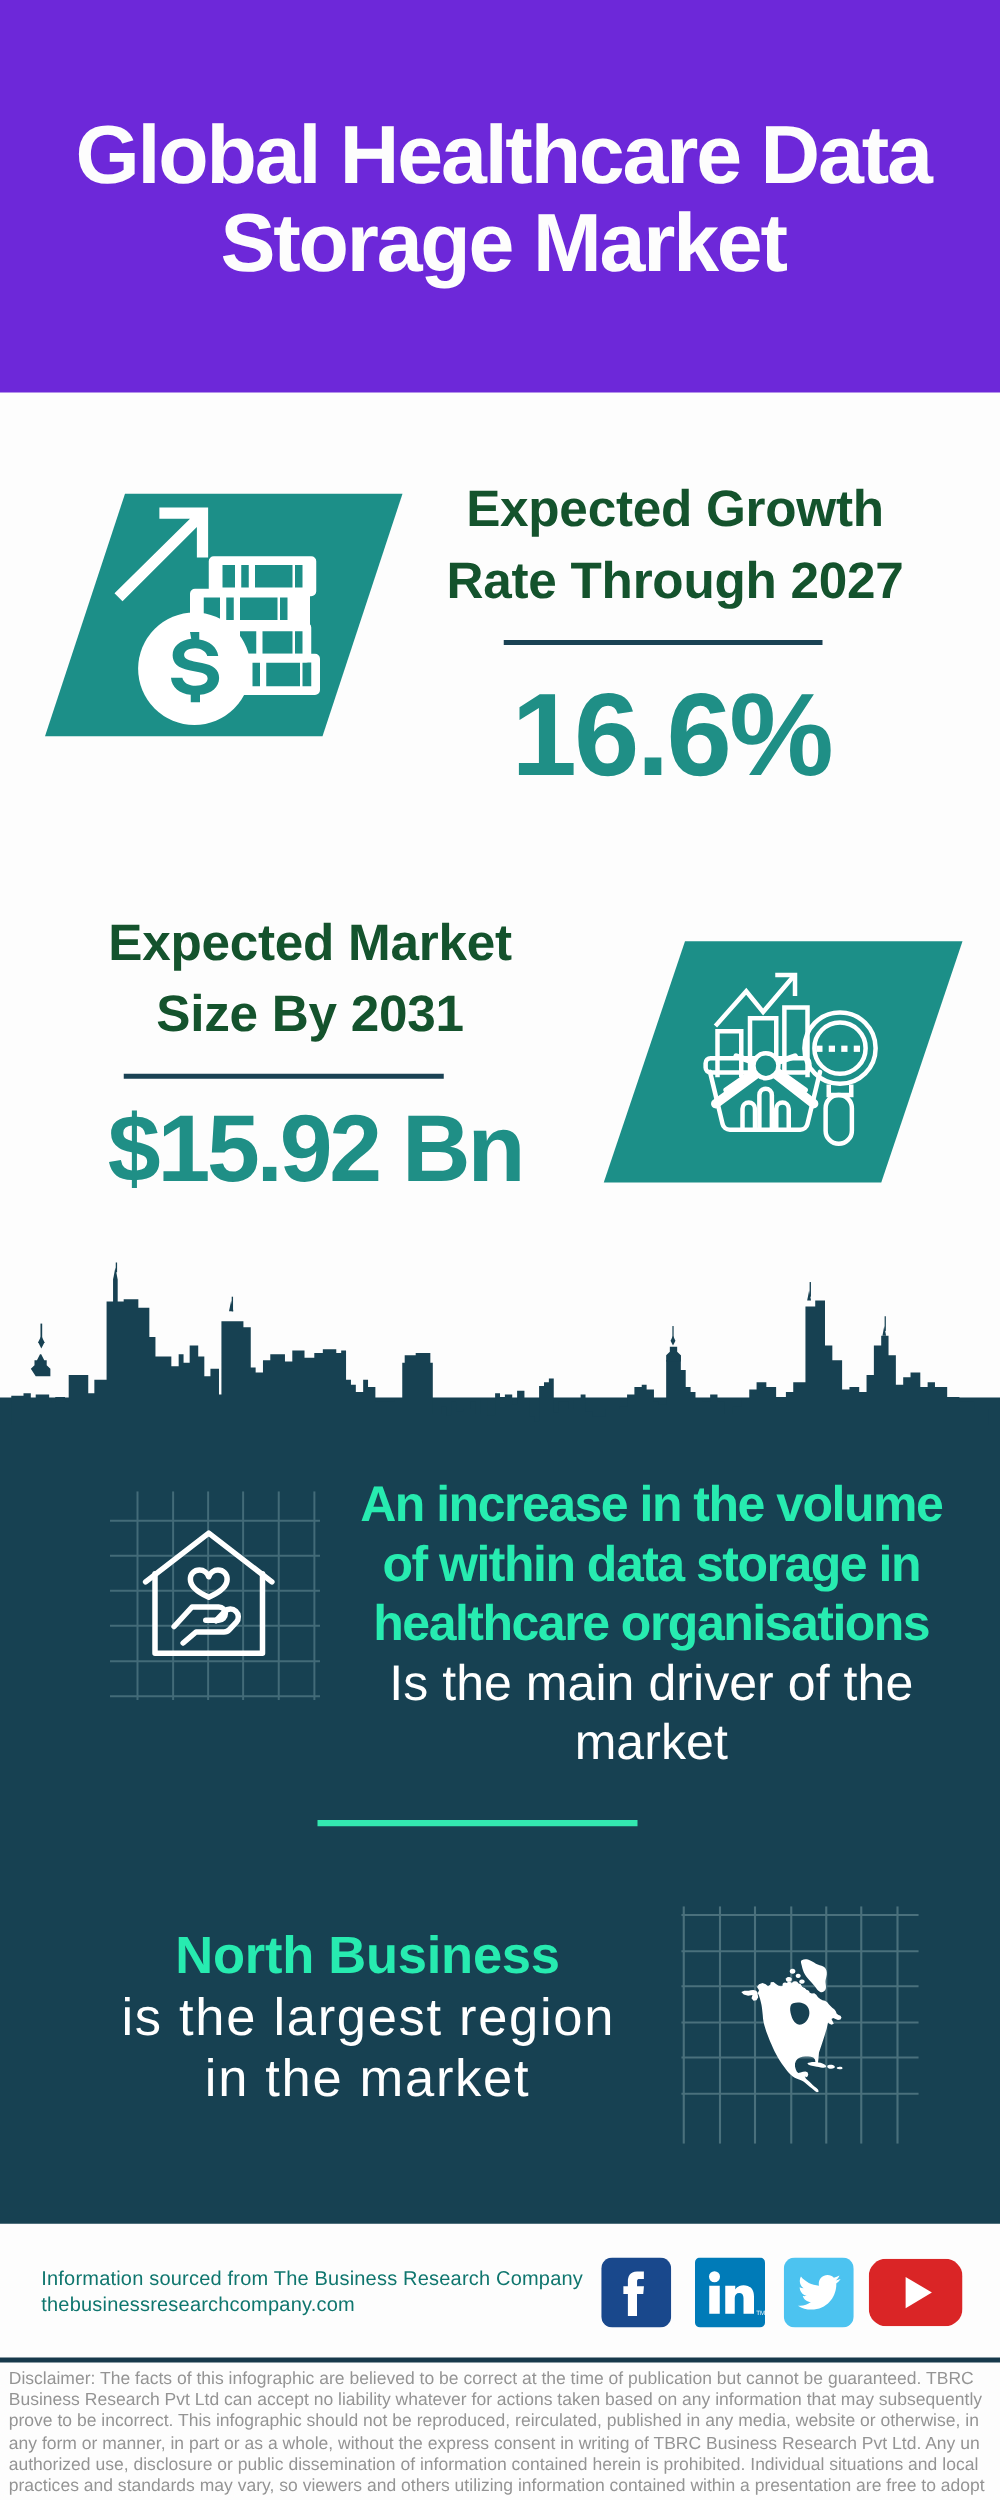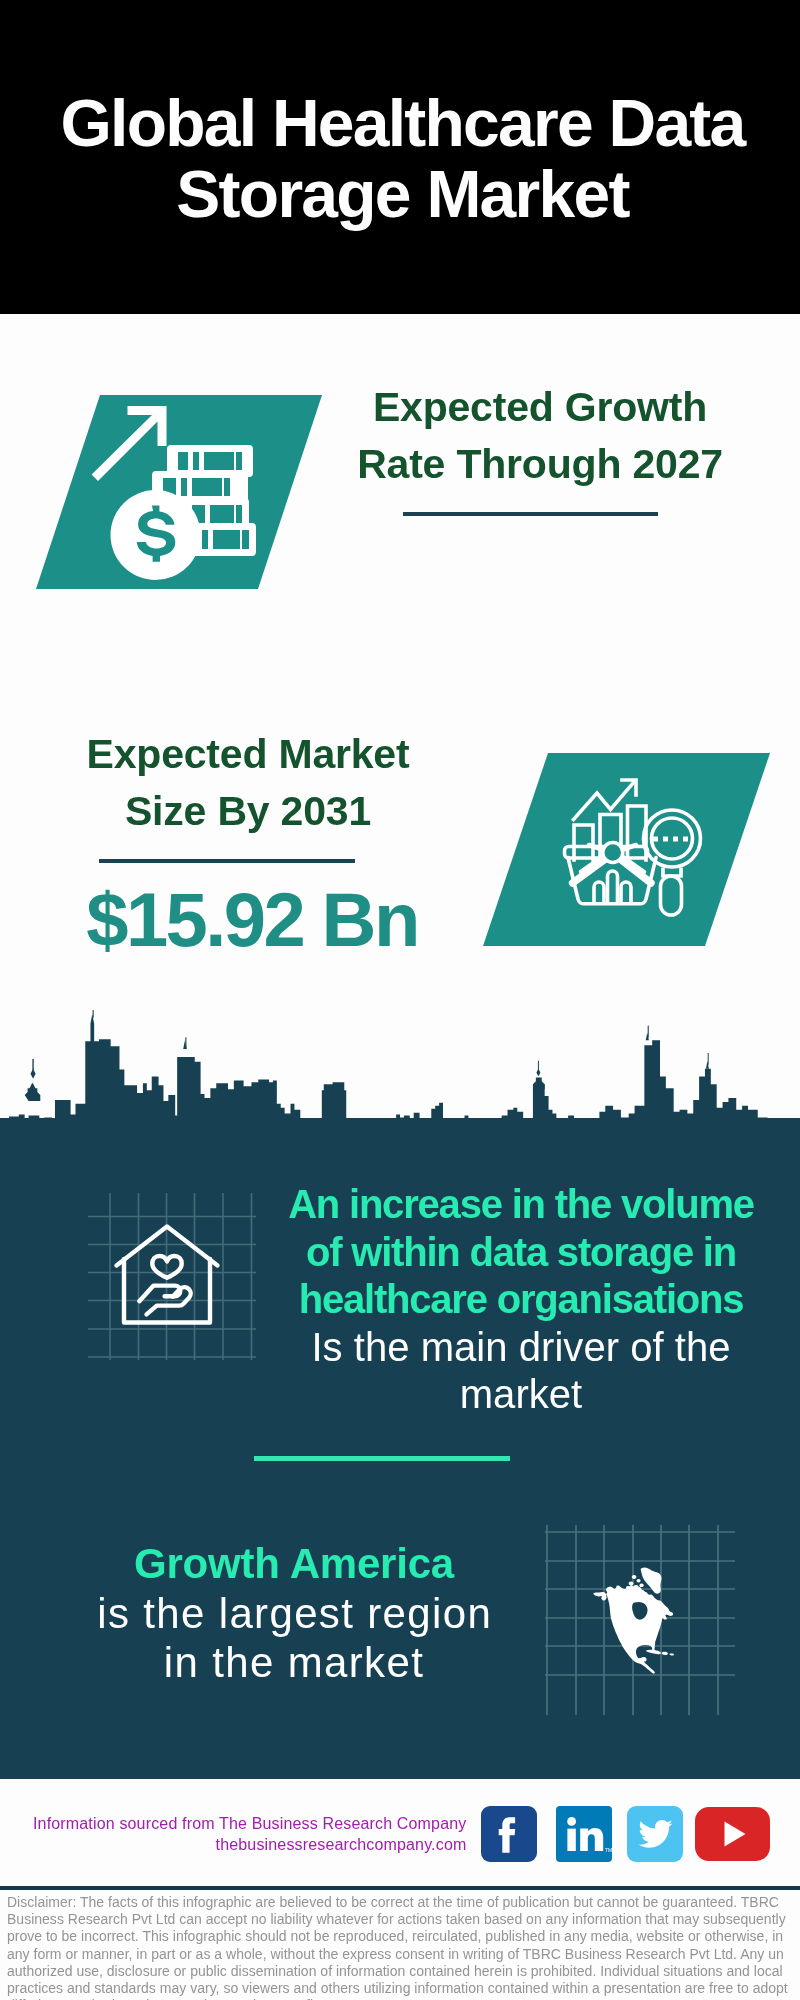--- a/index.html
+++ b/index.html
@@ -1,20 +1,20 @@
 <!DOCTYPE html>
 <html><head>
 <meta charset="utf-8">
 <style>
   html,body{margin:0;padding:0;}
   body{width:800px;height:2000px;background:#fdfdfd;font-family:"Liberation Sans",sans-serif;overflow:hidden;-webkit-font-smoothing:antialiased;}
   .page{width:800px;height:2000px;position:relative;overflow:hidden;background:#fdfdfd;}
 
   
-  .header{position:absolute;left:0;top:0;width:800px;height:314px;background:#000000;}
+  .header{position:absolute;left:0;top:0;width:800px;height:314px;background:#6d28d9;}
   .header-title{position:absolute;left:5px;right:0;top:88px;text-align:center;color:#fdfdfd;
     font-size:66px;line-height:71px;font-weight:bold;letter-spacing:-1.75px;white-space:pre-line;}
 
   
   .stat{position:absolute;}
   .stat-label{font-size:41px;line-height:57px;font-weight:bold;color:#14532d;letter-spacing:-0.2px;text-align:center;white-space:pre-line;}
   .stat-rule{height:4px;background:#1a4254;margin:0 auto;}
   .stat-value{font-weight:bold;color:#1f8f86;text-align:center;}
   .icon-tile{position:absolute;display:block;}
   .grid-icon{position:absolute;display:block;}
@@ -32,22 +32,22 @@
   .driver-text .wt{letter-spacing:0.05px;}
   .divider{position:absolute;left:254px;top:1456px;width:256px;height:5px;background:#33e8b0;}
 
   .region-text{position:absolute;left:44px;top:1539px;width:500px;text-align:center;
     font-size:42px;line-height:49.7px;}
   .region-text .hl{letter-spacing:-0.2px;}
   .region-text .wt{letter-spacing:1.35px;white-space:pre-line;text-indent:1.35px;}
 
   
   .footer{position:absolute;left:0;top:0;width:800px;height:2000px;background:transparent;}
-  .src{position:absolute;left:33px;top:1813px;font-size:16px;line-height:21px;color:#a21caf;
-       letter-spacing:0.16px;white-space:pre-line;text-align:right;}
+  .src{position:absolute;left:33px;top:1813px;font-size:16px;line-height:21px;color:#0f766e;
+       letter-spacing:0.16px;white-space:pre-line;}
   .soc{position:absolute;display:block;}
   .footrule{position:absolute;left:0;top:1886px;width:800px;height:3.5px;background:#17394b;}
   .disclaimer{position:absolute;left:7px;top:1894px;width:784px;font-size:14px;line-height:17.2px;
     color:#949494;letter-spacing:0.01px;word-break:break-all;}
 </style>
 </head>
 <body>
 
 <div class="page">
 
@@ -81,20 +81,21 @@
                c0.8,3.9 5.1,6.5 10.6,6.5 c5.6,0 9.6,-2.4 9.6,-5.8 c0,-2.8 -2.2,-4.4 -7.7,-5.3 l-7.1,-1.3
                c-8.8,-1.7 -13.2,-5.7 -13.2,-12.0 c0,-7.1 5.9,-12.1 14.9,-13.2 Z" fill="#1c8f88"></path>
     </g>
   </svg>
 
   <div class="stat" style="left:340px;top:379px;width:400px;">
     <div class="stat-label">Expected Growth
 Rate Through 2027</div>
   </div>
   <div class="stat-rule" style="position:absolute;left:403px;top:512px;width:255px;height:4px;"></div>
+  <div class="stat-value" style="position:absolute;left:337px;top:533px;width:400px;font-size:94px;line-height:110px;letter-spacing:-2.2px;">16.6%</div>
 
   <div class="stat" style="left:48px;top:726px;width:400px;">
     <div class="stat-label">Expected Market
 Size By 2031</div>
   </div>
   <div class="stat-rule" style="position:absolute;left:99px;top:859px;width:256px;height:4px;"></div>
   <div class="stat-value" style="position:absolute;left:52px;top:875px;width:400px;font-size:76px;line-height:90px;letter-spacing:-2.6px;">$15.92 Bn</div>
 
   <svg class="icon-tile" style="left:478px;top:748px;" width="300" height="204" viewBox="478 748 300 204">
     <polygon points="548,753 770,753 705,946 483,946" fill="#1c8f88"></polygon>
@@ -198,21 +199,21 @@
   </svg>
 
   <div class="driver-text">
     <span class="hl">An increase in the volume of within data storage in healthcare organisations</span>
     <span class="wt">Is the main driver of the market</span>
   </div>
 
   <div class="divider"></div>
 
   <div class="region-text">
-    <div class="hl">Growth America</div>
+    <div class="hl">North Business</div>
     <div class="wt">is the largest region
 in the market</div>
   </div>
 
   <svg class="grid-icon" style="left:545px;top:1525px;" width="190" height="190" viewBox="545 1525 190 190">
     <g stroke="#4a707c" stroke-width="1.7" fill="none">
       <line x1="545" y1="1532" x2="735" y2="1532"></line>
         <line x1="545" y1="1561" x2="735" y2="1561"></line>
       <line x1="545" y1="1589" x2="735" y2="1589"></line>
         <line x1="545" y1="1618" x2="735" y2="1618"></line>

